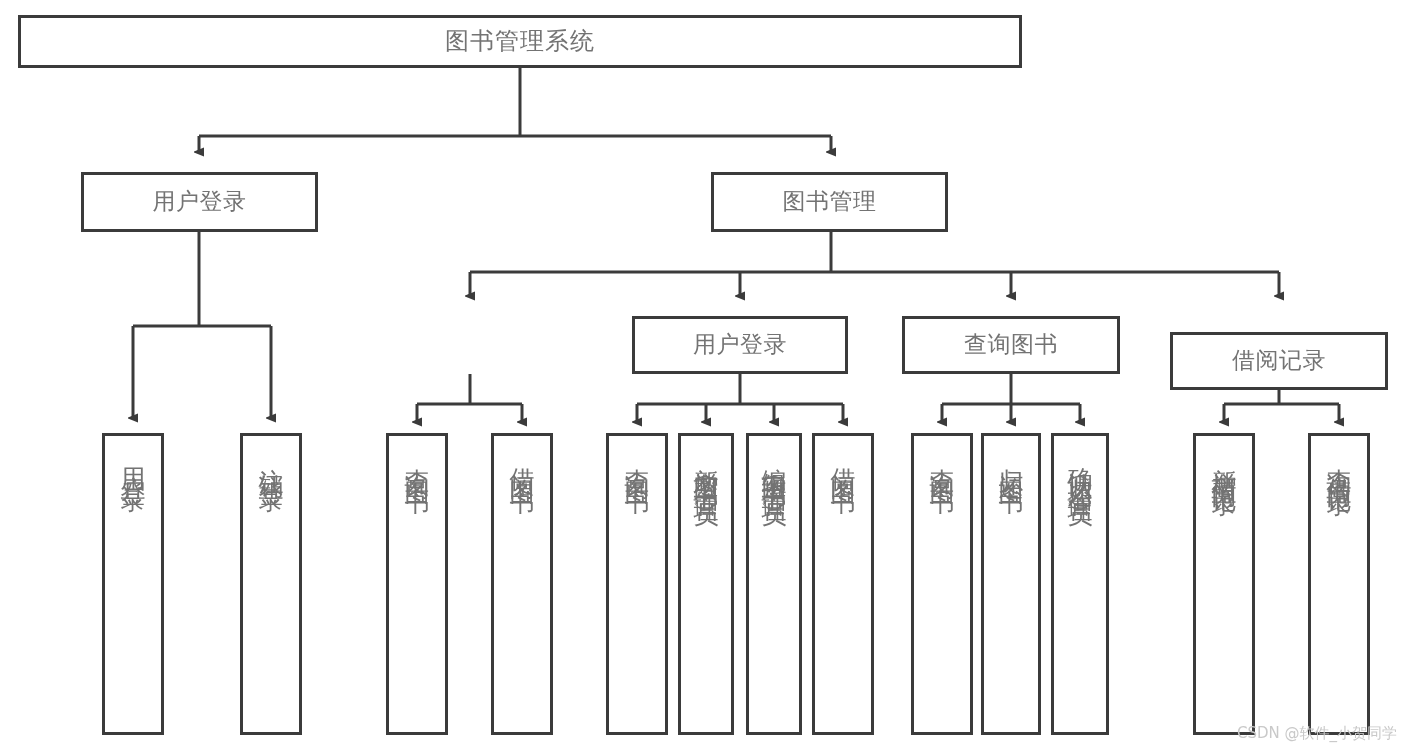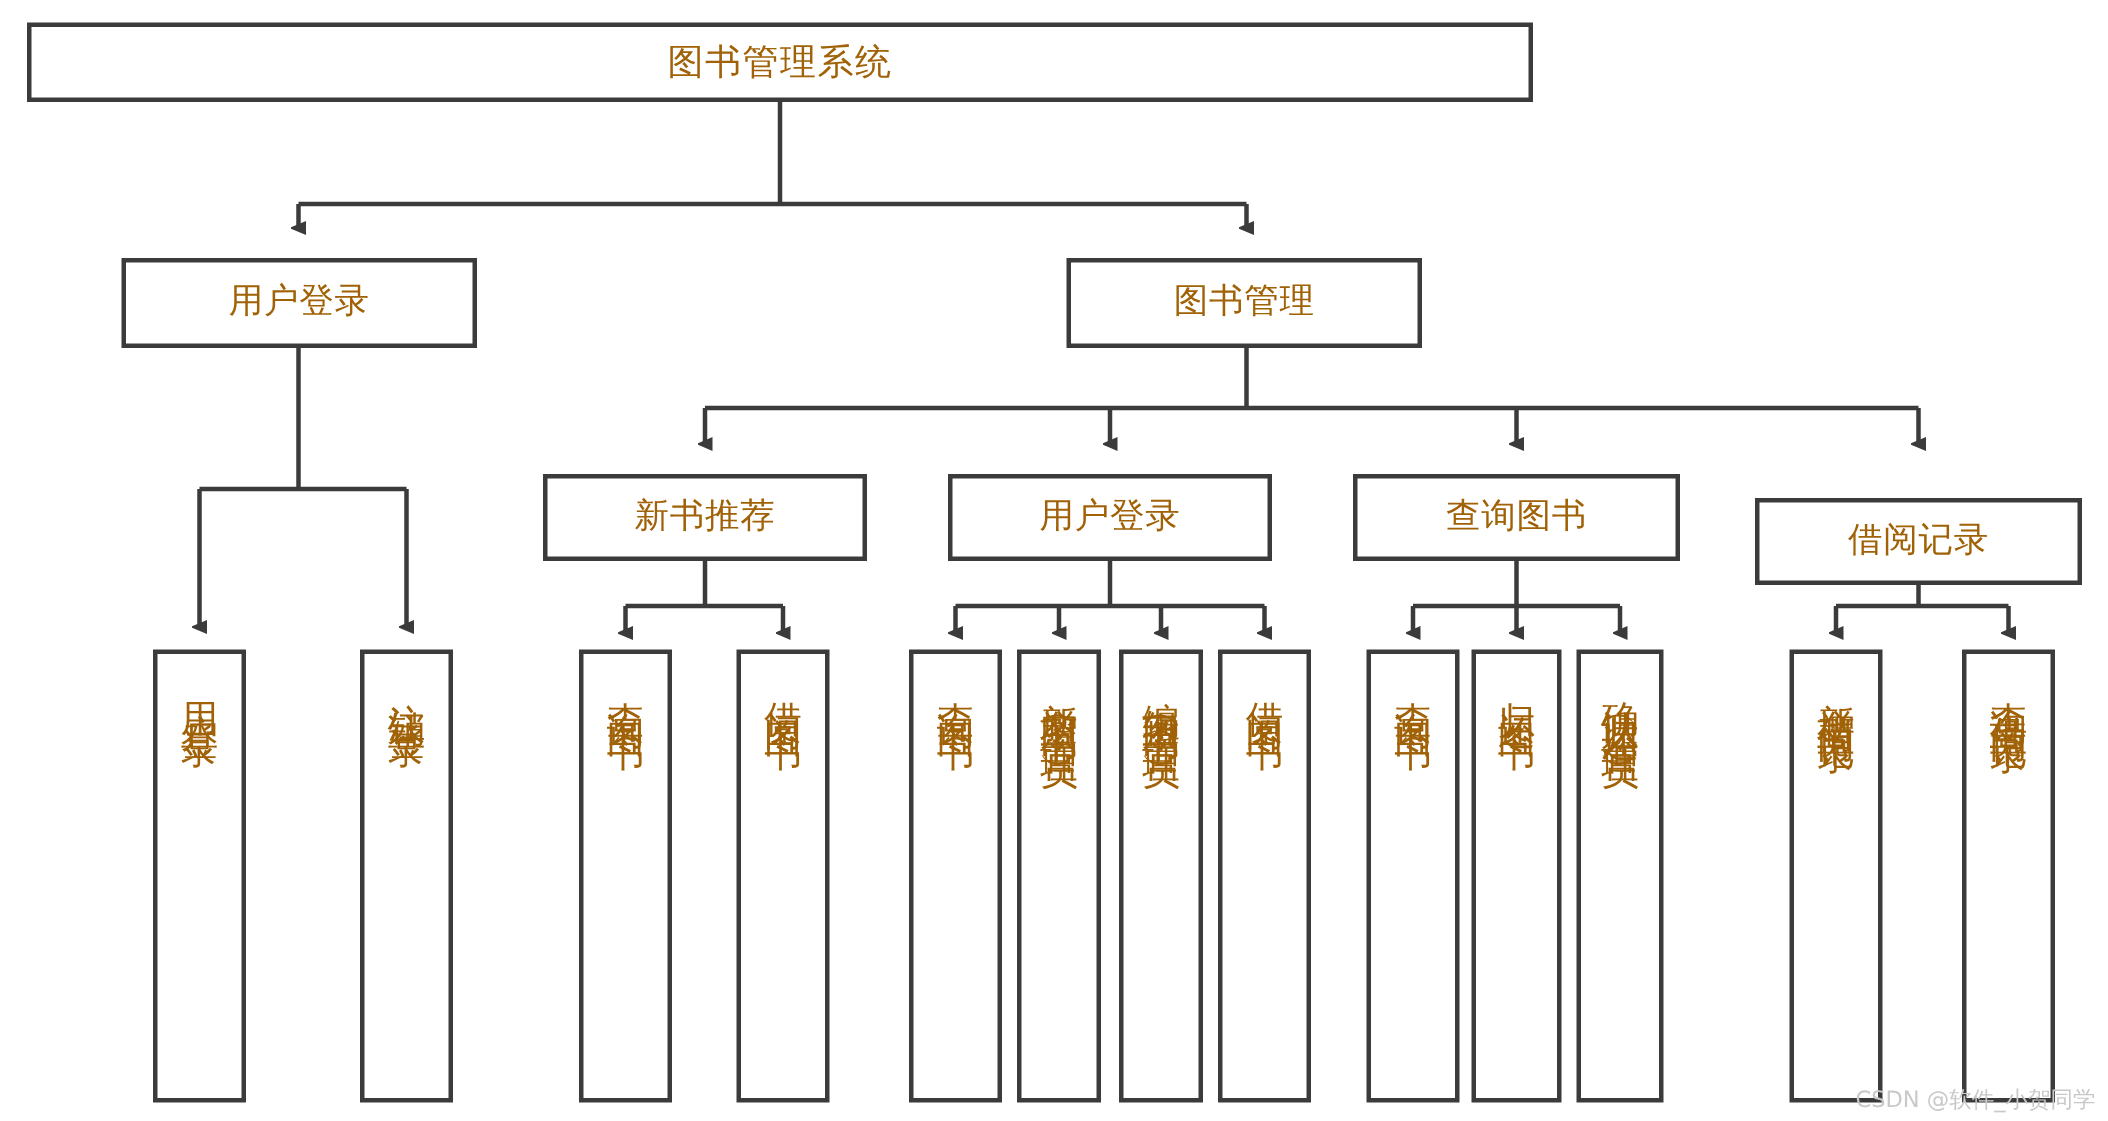--- a/index.html
+++ b/index.html
@@ -28,21 +28,21 @@
     position: absolute;
     box-sizing: border-box;
     background: #ffffff;
     border: 3px solid #3b3b3b;
     display: flex;
     align-items: center;
     justify-content: center;
     z-index: 2;
   }
   .node .label {
-    color: #a16207;
+    color: #737373;
     line-height: 1.12;
     white-space: pre;
     text-align: center;
   }
   .node.horiz .label {
     font-size: 23px;
     letter-spacing: 0.5px;
   }
   .node.root .label {
     font-size: 24px;
@@ -133,23 +133,20 @@
     <span class="label">图书管理系统</span>
   </div>
 
   <div class="node horiz" style="left:81px; top:172px; width:237px; height:60px;">
     <span class="label">用户登录</span>
   </div>
   <div class="node horiz" style="left:711px; top:172px; width:237px; height:60px;">
     <span class="label">图书管理</span>
   </div>
 
-  <div class="node horiz" style="left:362px; top:316px; width:216px; height:58px;">
-    <span class="label">新书推荐</span>
-  </div>
   <div class="node horiz" style="left:632px; top:316px; width:216px; height:58px;">
     <span class="label">用户登录</span>
   </div>
   <div class="node horiz" style="left:902px; top:316px; width:218px; height:58px;">
     <span class="label">查询图书</span>
   </div>
   <div class="node horiz" style="left:1170px; top:332px; width:218px; height:58px;">
     <span class="label">借阅记录</span>
   </div>
 

